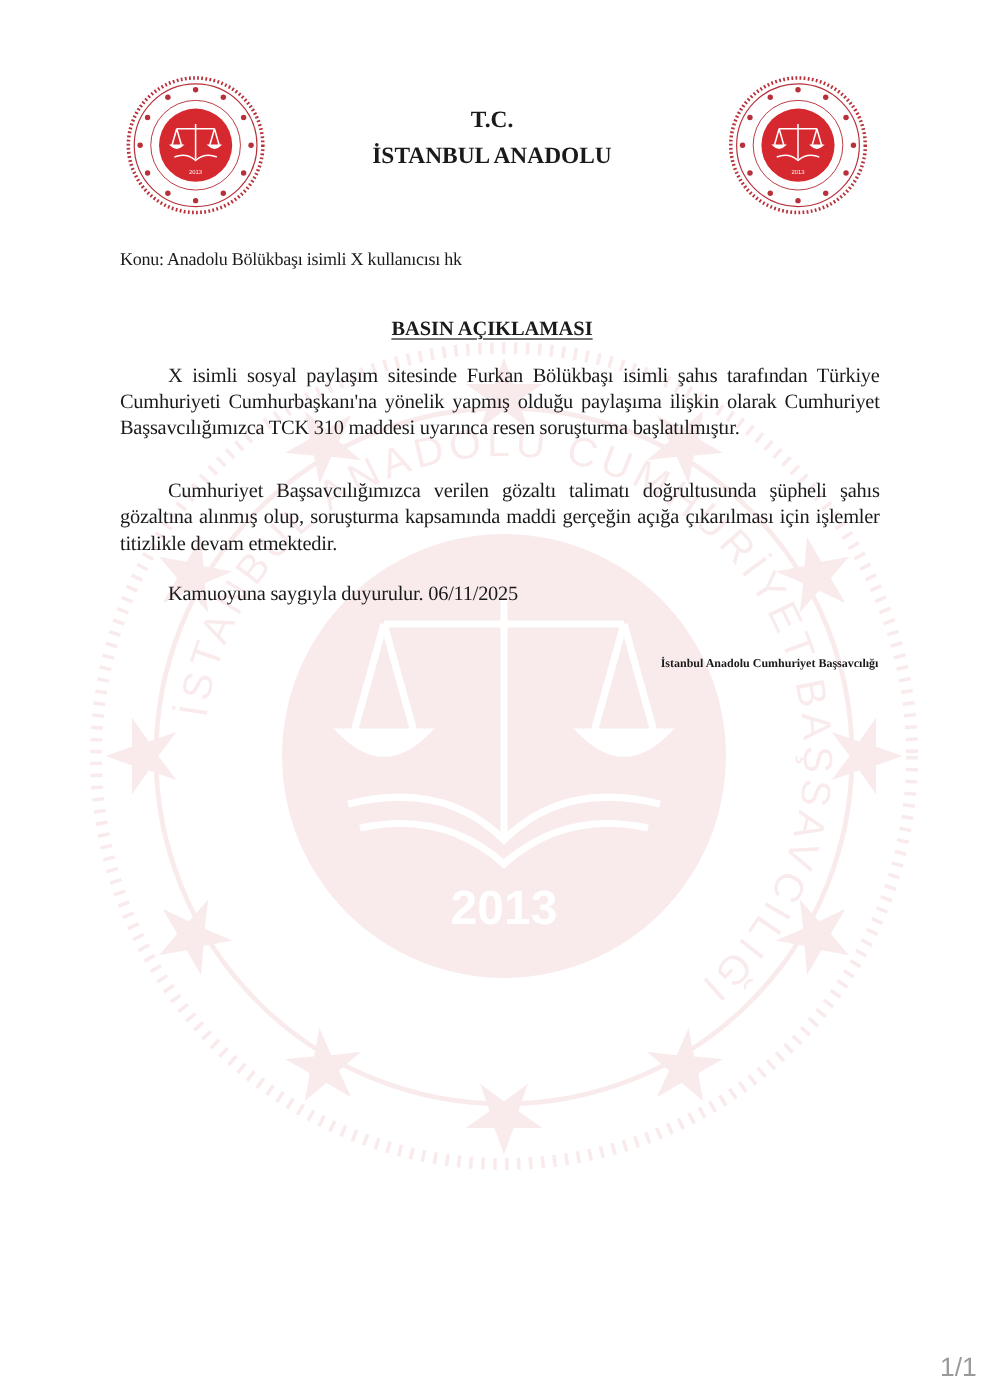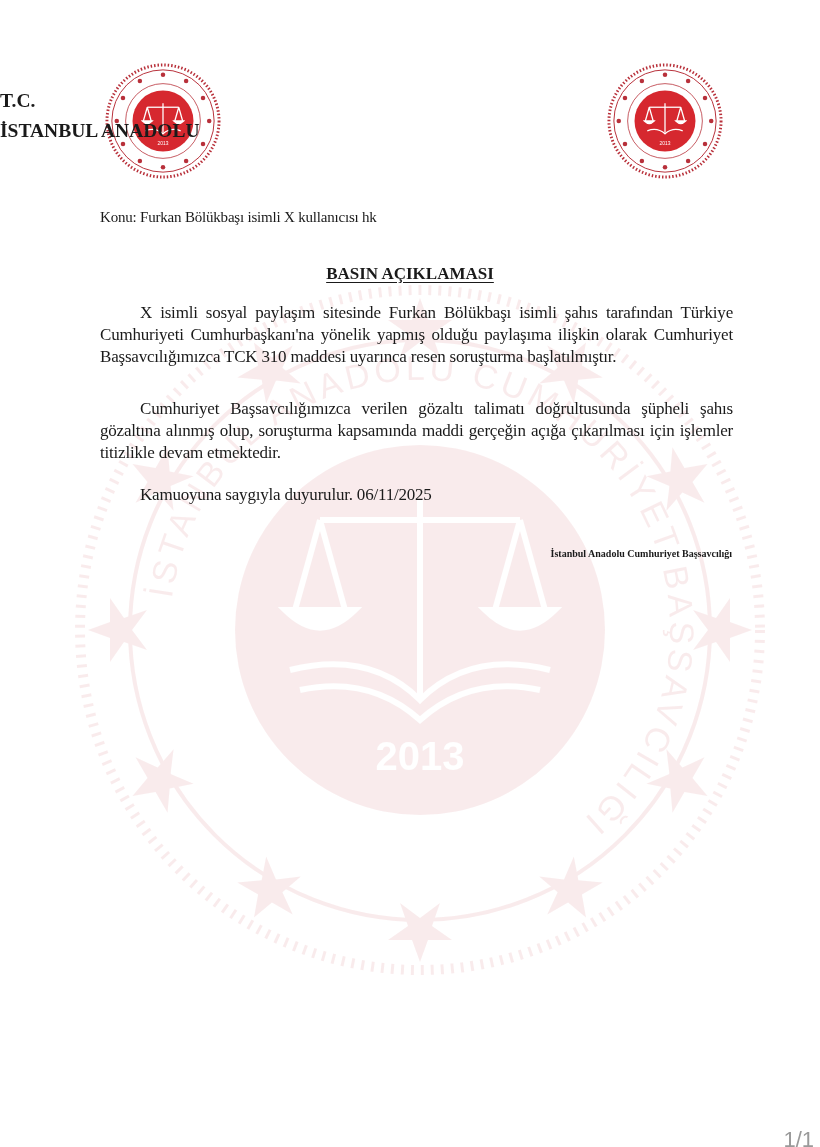--- a/index.html
+++ b/index.html
@@ -4,21 +4,21 @@
   <style>
     html, body { margin: 0; padding: 0; }
     body {
       width: 820px; height: 1147px; background: #ffffff; position: relative; overflow: hidden;
       font-family: "Liberation Serif", serif; color: #1a1a1a;
     }
     .watermark { position: absolute; left: 70px; top: 280px; width: 700px; height: 700px; opacity: 0.09; pointer-events: none; }
     .seal { position: absolute; width: 118px; height: 118px; }
     .seal.left { left: 104px; top: 62px; }
     .seal.right { left: 606px; top: 62px; }
-    .header { position: absolute; left: 0; width: 820px; top: 86px; text-align: left; font-weight: bold; font-size: 19.5px; line-height: 30px; }
+    .header { position: absolute; left: 0; width: 820px; top: 86px; text-align: center; font-weight: bold; font-size: 19.5px; line-height: 30px; }
     .konu { position: absolute; left: 100px; top: 209px; font-size: 15px; letter-spacing: -0.2px; }
     .konu b { font-weight: normal; }
     .title { position: absolute; left: 0; width: 820px; top: 264px; text-align: center; font-size: 17px; font-weight: bold; text-decoration: underline; text-underline-offset: 3px; }
     .para { position: absolute; left: 100px; width: 633px; font-size: 17px; line-height: 22px; text-align: justify; text-align-last: left; text-indent: 40px; letter-spacing: -0.2px; }
     .p1 { top: 302px; }
     .p2 { top: 398px; }
     .p3 { top: 484px; }
     .signature { position: absolute; right: 88px; top: 548px; font-size: 10px; font-weight: bold; }
     .page-num { position: absolute; right: 6px; bottom: -6px; font-family: "Liberation Sans", sans-serif; font-size: 22px; color: #9a9a9a; }
   </style>
@@ -127,21 +127,21 @@
       <path d="M 44 46 L 40 60 M 44 46 L 48 60 M 76 46 L 72 60 M 76 46 L 80 60"></path>
       <path d="M 39 60 Q 44 65 49 60 Z M 71 60 Q 76 65 81 60 Z" fill="#ffffff"></path>
       <path d="M 42 70 Q 52 66 60 73 Q 68 66 78 70"></path>
     </g>
     <text x="60" y="84" text-anchor="middle" font-family="Liberation Sans, sans-serif" font-size="5" fill="#ffffff">2013</text>
   </svg>
 </div>
 
 <div class="konu">
   <b>Konu:</b>
-  <span>Furkan Bölükbaşı isimli X kullanıcısı hk</span>
+  <span>Anadolu Bölükbaşı isimli X kullanıcısı hk</span>
 </div>
 
 <div class="title">BASIN AÇIKLAMASI</div>
 
 <div class="para p1">X isimli sosyal paylaşım sitesinde Furkan Bölükbaşı isimli şahıs tarafından Türkiye Cumhuriyeti Cumhurbaşkanı'na yönelik yapmış olduğu paylaşıma ilişkin olarak Cumhuriyet Başsavcılığımızca TCK 310 maddesi uyarınca resen soruşturma başlatılmıştır.</div>
 <div class="para p2">Cumhuriyet Başsavcılığımızca verilen gözaltı talimatı doğrultusunda şüpheli şahıs gözaltına alınmış olup, soruşturma kapsamında maddi gerçeğin açığa çıkarılması için işlemler titizlikle devam etmektedir.</div>
 <div class="para p3">Kamuoyuna saygıyla duyurulur. 06/11/2025</div>
 
 <div class="signature">İstanbul Anadolu Cumhuriyet Başsavcılığı</div>
 

